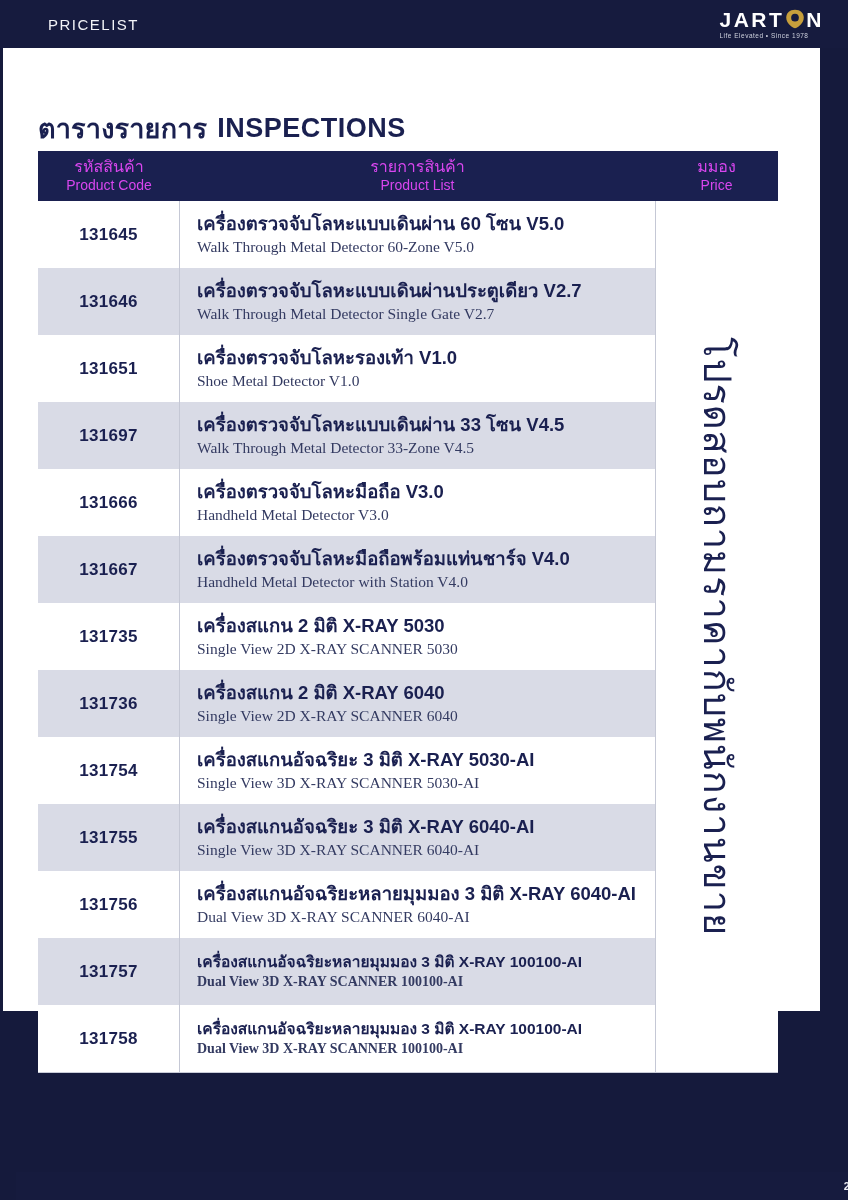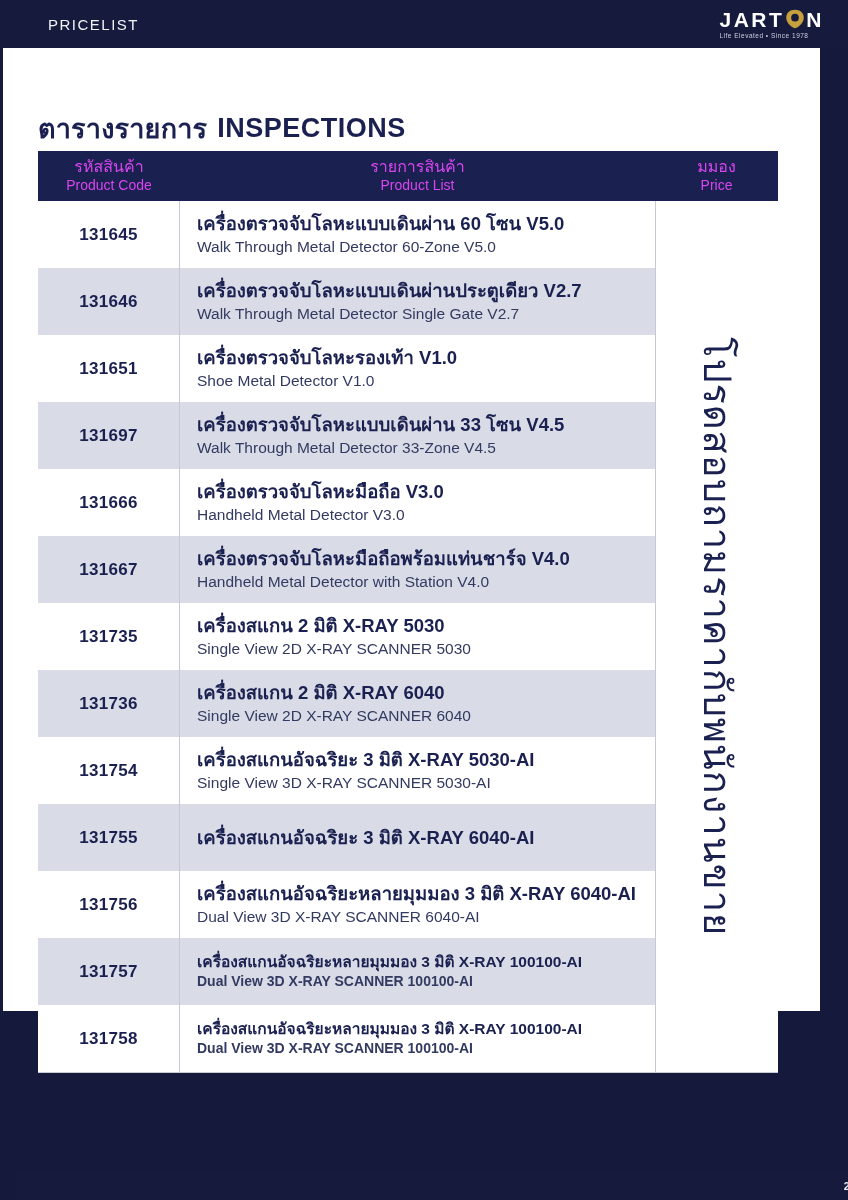--- a/index.html
+++ b/index.html
@@ -57,21 +57,21 @@
   .cell-code{
     width:142px;box-sizing:border-box;border-right:1px solid #c5c8d5;
     display:flex;align-items:center;justify-content:center;
     color:#1a2050;font-weight:bold;font-size:17px;letter-spacing:.3px;
   }
   .cell-product{
     width:475px;box-sizing:border-box;padding-left:17px;
     display:flex;flex-direction:column;justify-content:center;
   }
   .p-th{color:#1a2050;font-weight:bold;font-size:18.5px;line-height:1.25;}
-  .p-en{color:#333a61;font-weight:400;font-size:15.5px;line-height:1.25;margin-top:2px;}
+  .p-en{color:#333a61;font-weight:400;font-size:15.5px;line-height:1.25;margin-top:2px;font-family:Liberation Serif, serif;}
   .trow.compact .p-th{font-size:15.5px;}
   .trow.compact .p-en{font-size:14px;font-weight:bold;}
   .price-merged{
     width:123px;box-sizing:border-box;border-left:1px solid #c5c8d5;background:#ffffff;
     display:flex;align-items:center;justify-content:center;
   }
   .price-note{
     writing-mode:vertical-rl;text-orientation:sideways;
     color:#1a2050;font-size:38px;font-weight:400;letter-spacing:1px;
     white-space:nowrap;
@@ -189,20 +189,21 @@
     <div class="cell-code">131754</div>
     <div class="cell-product">
       <span class="p-th">เครื่องสแกนอัจฉริยะ 3 มิติ X-RAY 5030-AI</span>
       <span class="p-en">Single View 3D X-RAY SCANNER 5030-AI</span>
     </div>
   </div>
             <div class="trow alt">
     <div class="cell-code">131755</div>
     <div class="cell-product">
       <span class="p-th">เครื่องสแกนอัจฉริยะ 3 มิติ X-RAY 6040-AI</span>
+      <span class="p-en">Single View 3D X-RAY SCANNER 6040-AI</span>
     </div>
   </div>
             <div class="trow">
     <div class="cell-code">131756</div>
     <div class="cell-product">
       <span class="p-th">เครื่องสแกนอัจฉริยะหลายมุมมอง 3 มิติ X-RAY 6040-AI</span>
       <span class="p-en">Dual View 3D X-RAY SCANNER 6040-AI</span>
     </div>
   </div>
             <div class="trow alt compact">

